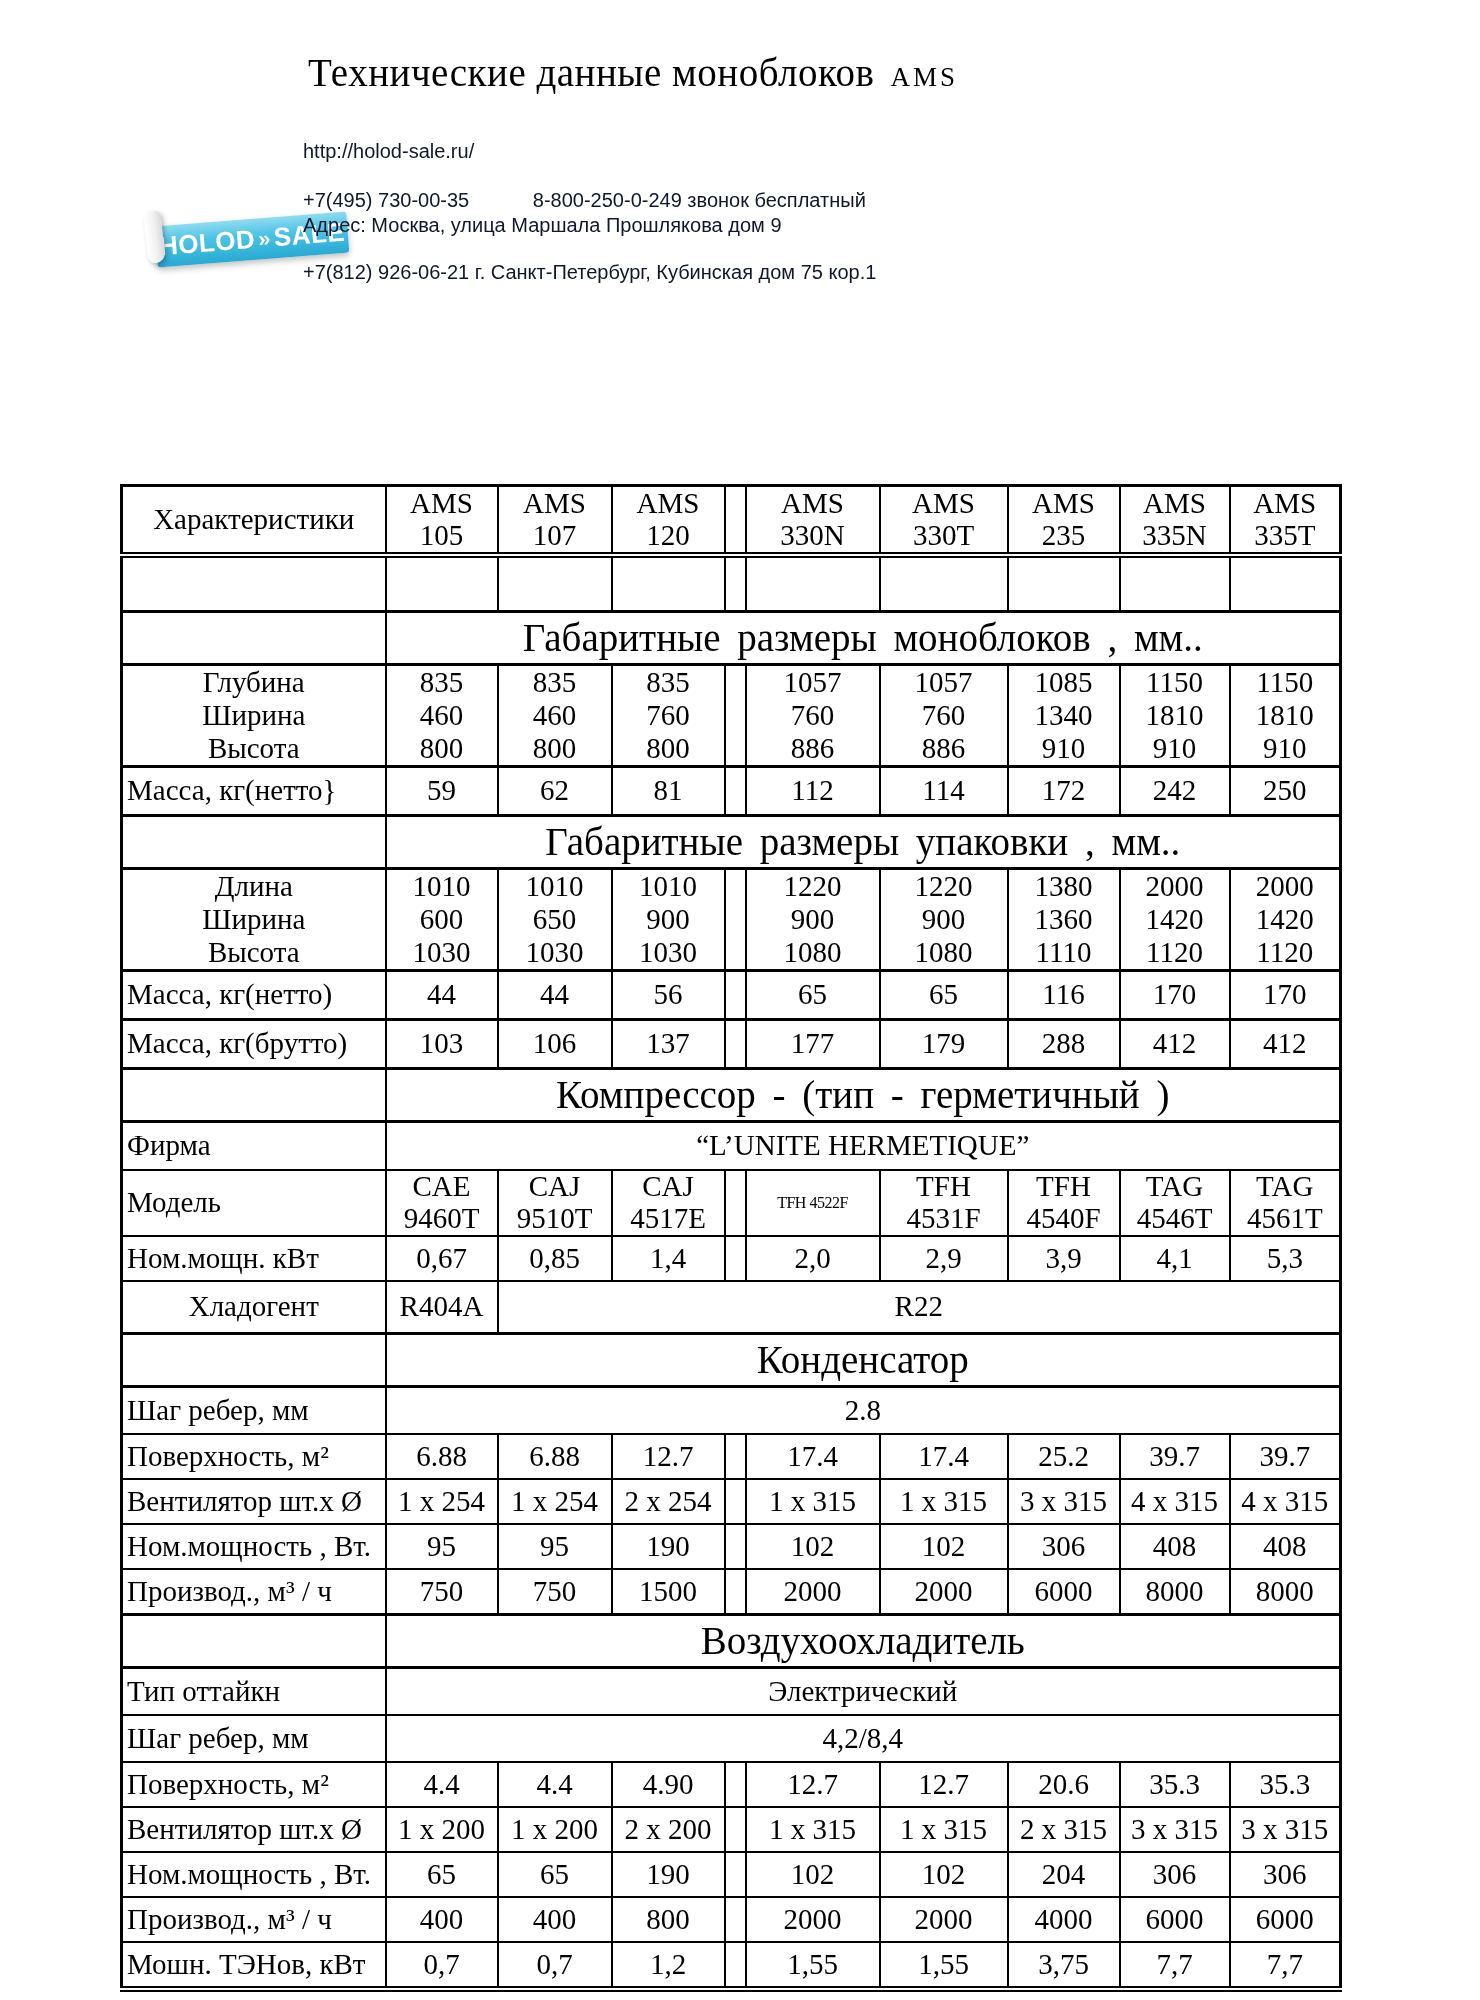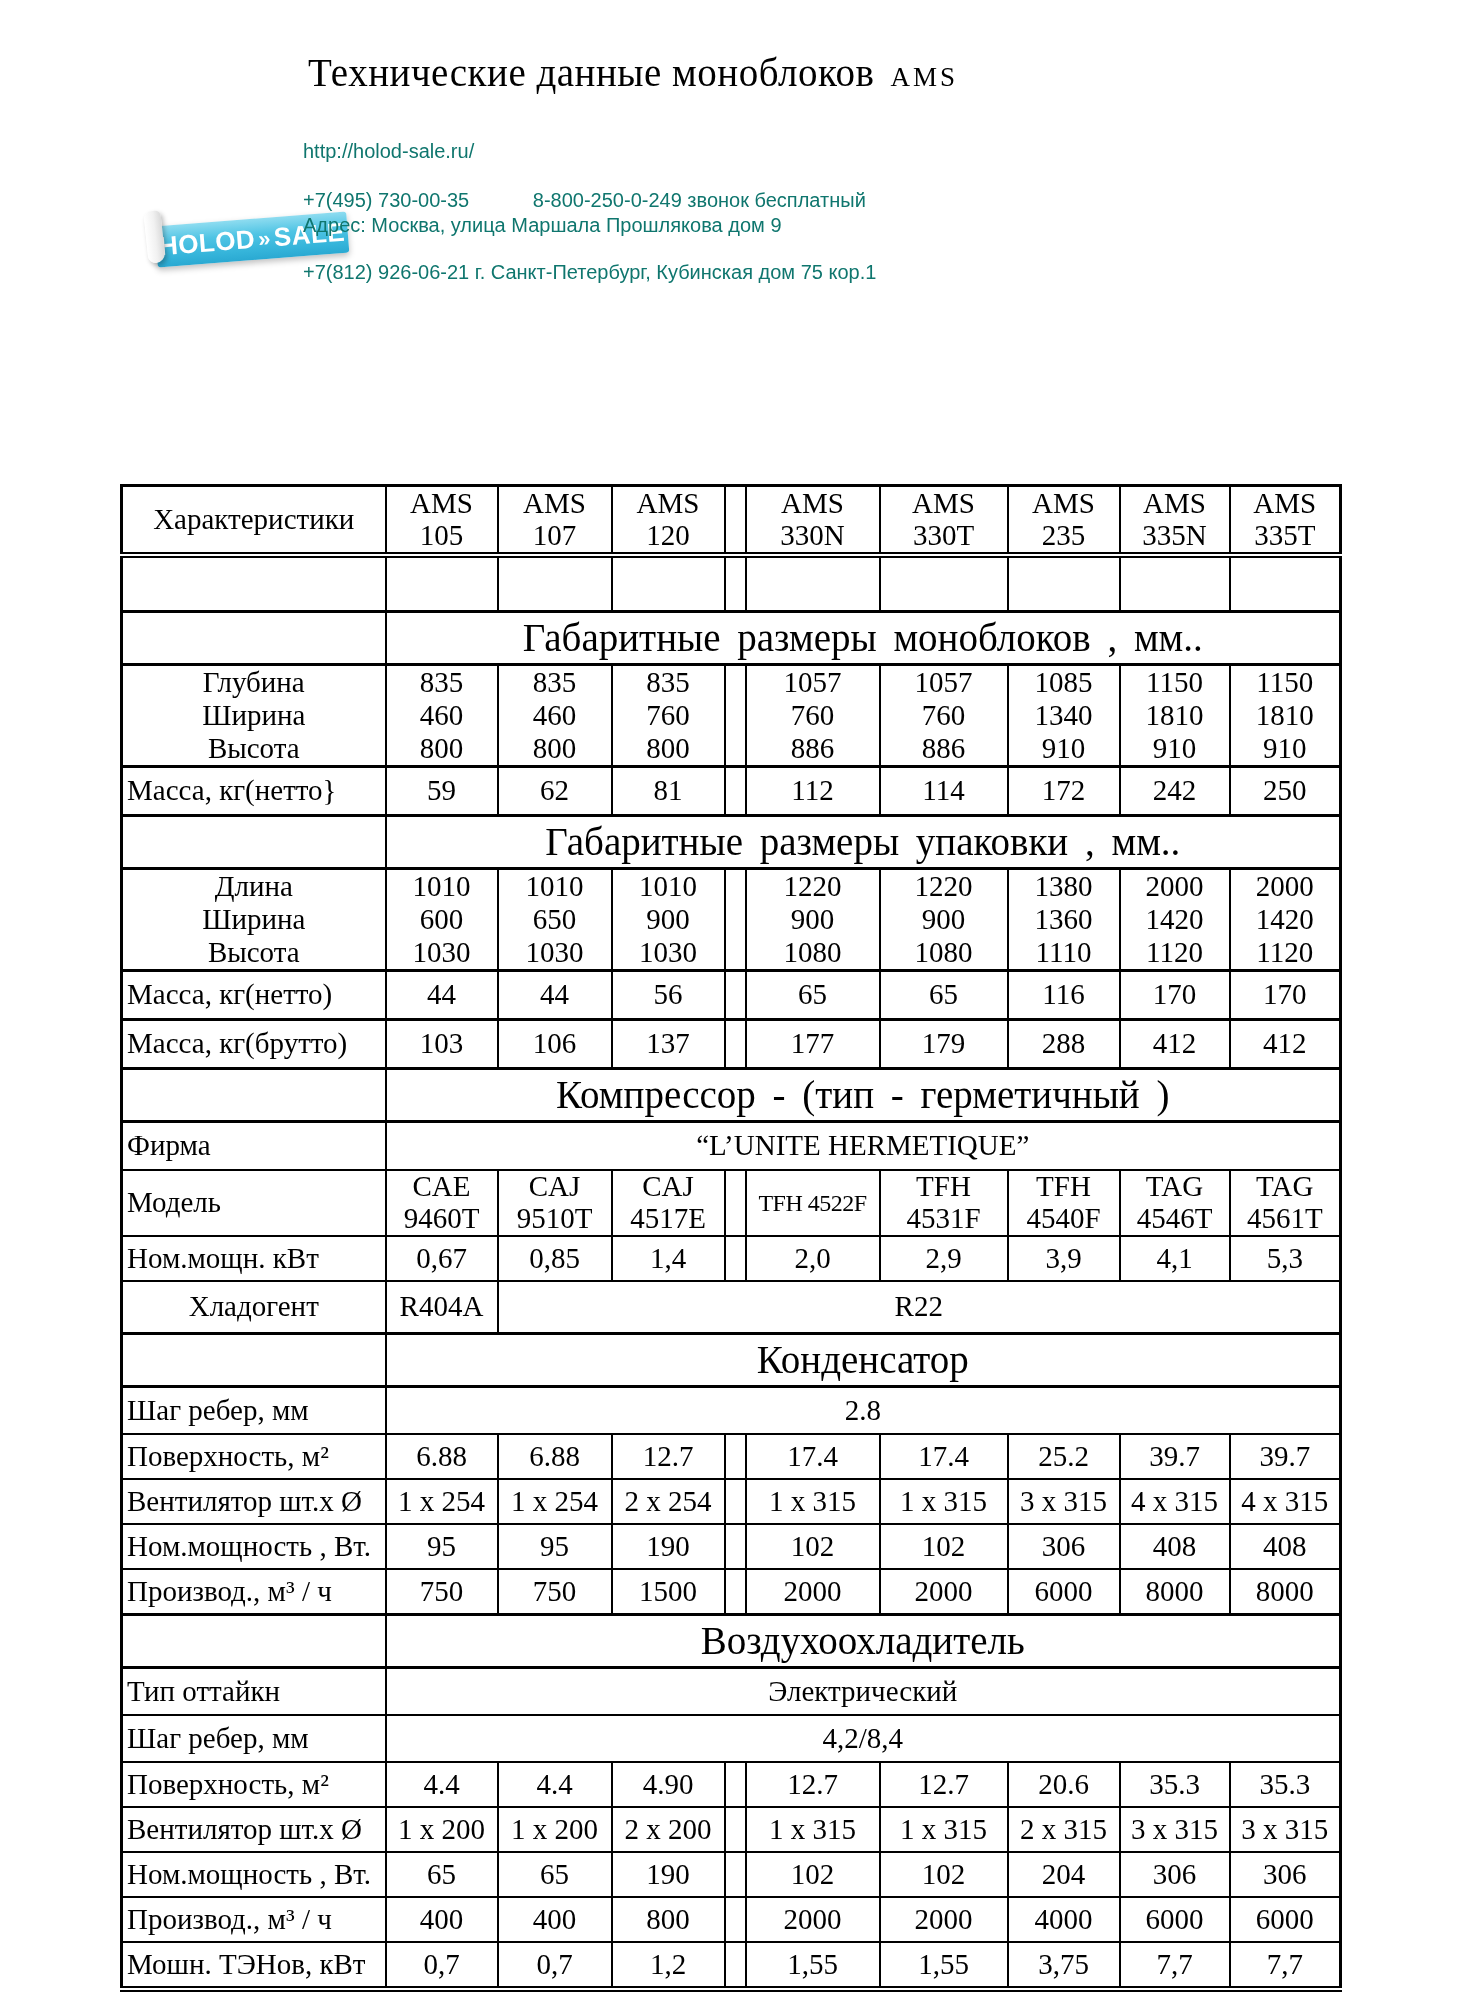--- a/index.html
+++ b/index.html
@@ -8,21 +8,21 @@
     font-family:"Liberation Serif", serif;color:#000;overflow:hidden;
   }
   
   .doc-title{
     position:absolute;left:308px;top:50px;
     font-size:39px;letter-spacing:.5px;white-space:nowrap;
   }
   .doc-title .brand{font-size:27px;letter-spacing:3px;margin-left:16px;}
   .contact{
     position:absolute;left:303px;top:140px;width:900px;
-    font-family:"Liberation Sans", sans-serif;font-size:20px;color:#0f766e;
+    font-family:"Liberation Sans", sans-serif;font-size:20px;color:#0f172a;
   }
   .contact .line{white-space:nowrap;}
   .contact .url{margin-bottom:26px;}
   .contact .phones{margin-bottom:2px;}
   .contact .phones .tollfree{margin-left:58px;}
   .contact .addr{margin-bottom:24px;}
   
   .logo{position:absolute;left:140px;top:205px;width:215px;height:70px;}
   .logo-ribbon{
     position:absolute;left:16px;top:14px;width:192px;height:41px;
@@ -64,21 +64,21 @@
   .firmrow td{height:46px;}
   .modelrow td{height:58px;}
   .modelrow .v div{line-height:1.1;text-align:center;}
   .refrrow td{height:50px;}
   .spanrow td{height:45px;}
   .lastrow td{border-bottom:6px double #000;}
   .lbl{text-align:left;padding-left:16px;}
   .lbl-c{text-align:center;}
   .v{text-align:center;}
   .sp{padding:0;}
-  .condensed{font-size:24px;letter-spacing:-.5px;}
+  .condensed{font-size:16px;letter-spacing:-.5px;}
   .span-val{text-align:center;}
 </style>
 </head>
 <body>
 
 <div class="doc-title">
   <span>Технические данные моноблоков</span><span class="brand">AMS</span>
 </div>
 
 <div class="logo">

